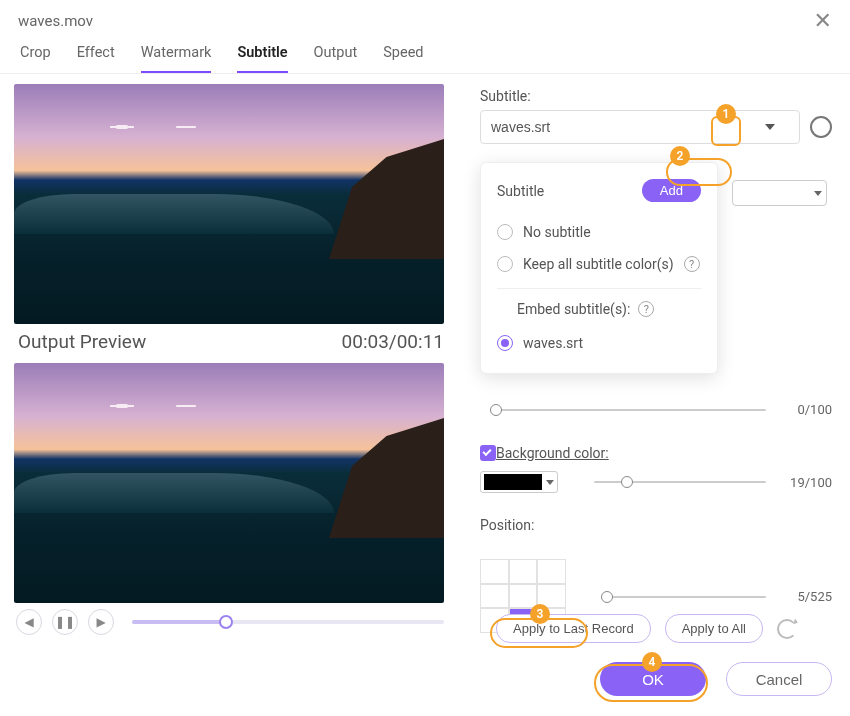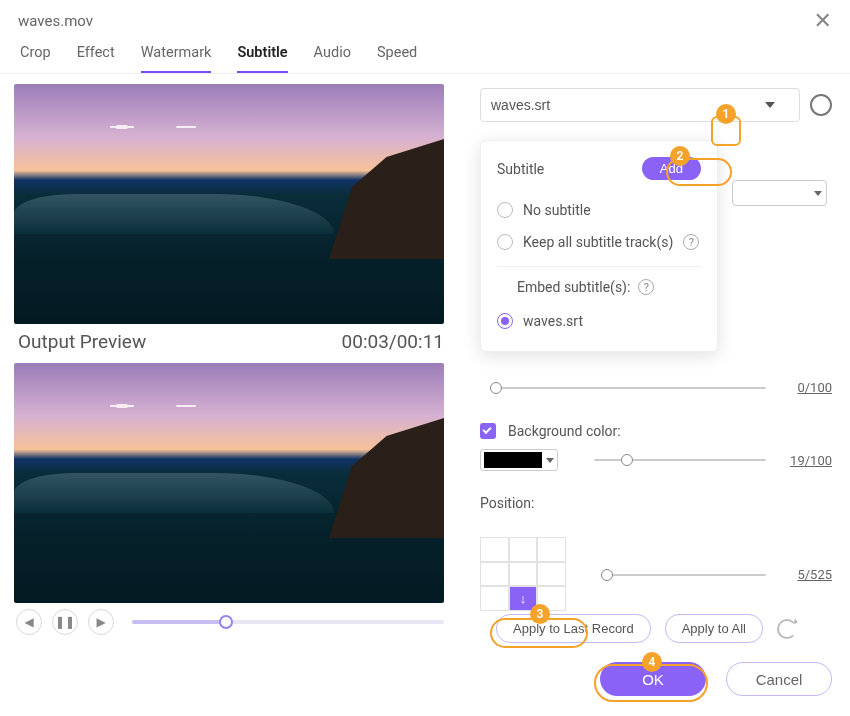--- a/index.html
+++ b/index.html
@@ -98,28 +98,28 @@
   .radio { width: 16px; height: 16px; border: 1.5px solid #bbb; border-radius: 50%; display: inline-block; position: relative; }
   .radio.checked { border-color: #8a63f6; }
   .radio.checked::after { content:""; position:absolute; left:3px; top:3px; width:8px; height:8px; background:#8a63f6; border-radius:50%; }
   .help { width: 16px; height: 16px; border: 1px solid #aaa; border-radius: 50%; font-size: 11px; color:#888; display:inline-flex; align-items:center; justify-content:center; }
   .popup hr { border: none; border-top: 1px solid #eee; margin: 8px 0 12px 0; }
 
   .bg-select-wrap { position: absolute; right: 18px; top: 106px; width: 100px; }
   .bg-select { width: 95px; height: 26px; border: 1px solid #ccc; border-radius: 4px; display:flex; align-items:center; justify-content:flex-end; padding-right:4px;}
   .bg-caret { width: 0; height: 0; border-left:4px solid transparent; border-right:4px solid transparent; border-top:5px solid #666; }
 
-  .row-chk { display:flex; align-items:flex-start; gap:12px; }
+  .row-chk { display:flex; align-items:flex-start; gap:0;text-decoration:underline; }
   .chk { width: 16px; height: 16px; background: #8a63f6; border-radius: 3px; position: relative; }
   .chk::after { content:""; position:absolute; left:3px; top:4px; width:6px; height:3px;
     border-left:2px solid #fff; border-bottom:2px solid #fff; transform: rotate(-45deg);}
 
   .slider-line { flex:1; height:2px; background:#ccc; border-radius:1px; position:relative; margin: 0 10px; }
   .slider-handle { position:absolute; top:50%; width:12px; height:12px; background:#fff; border:1.5px solid #888; border-radius:50%; transform:translate(-50%,-50%); }
-  .val-lbl { font-size: 13px; color:#666; width:56px; text-align:right;text-decoration:underline;}
+  .val-lbl { font-size: 13px; color:#666; width:56px; text-align:right;}
 
   .colorbox { width: 78px; height: 22px; border:1px solid #ccc; border-radius:3px; display:flex; align-items:center;}
   .swatch { width: 58px; height: 16px; background:#000; margin-left:3px;}
   .colorbox .bg-caret { margin-left:4px;}
 
   .pos-grid { width: 86px; height: 74px; display:grid; grid-template-columns: repeat(3,1fr); grid-template-rows: repeat(3,1fr); gap:0;}
   .pos-cell { border:1px solid #e2e2e2; }
   .pos-cell.sel { background:#8a63f6; display:flex; align-items:center; justify-content:center; color:#fff; font-size:13px;}
 
   .action-buttons { position:absolute; left:496px; top:614px; display:flex; align-items:center; gap:14px;}
@@ -149,21 +149,21 @@
 <div class="topbar">
   <span class="filename">waves.mov</span>
   <span class="close-x">✕</span>
 </div>
 
 <div class="tabs">
   <div class="tab">Crop</div>
   <div class="tab">Effect</div>
   <div class="tab underline">Watermark</div>
   <div class="tab active">Subtitle</div>
-  <div class="tab">Audio</div>
+  <div class="tab">Output</div>
   <div class="tab">Speed</div>
 </div>
 
 <div class="content">
 
   <div class="left">
     <div class="preview">
       <div class="clouds"></div>
       <div class="rock"></div>
       <div class="wave"></div>
@@ -182,40 +182,41 @@
       <div class="ctrl-btn">❚❚</div>
       <div class="ctrl-btn">▶</div>
       <div class="seekbar">
         <div class="fill"></div>
         <div class="handle"></div>
       </div>
     </div>
   </div>
 
   <div class="right right-section">
+    <div class="label">Subtitle:</div>
 
     <div class="subtitle-input-row">
       <input class="subtitle-input" value="waves.srt" style="">
       <div class="dropdown-caret-box">
         <span class="caret-down"></span>
       </div>
       <span class="search-oval"></span>
 
       <div class="popup">
         <div class="popup-head">
           <span>Subtitle</span>
           <button class="btn-add">Add</button>
         </div>
         <div class="radio-row">
           <span class="radio"></span>
           <span>No subtitle</span>
         </div>
         <div class="radio-row">
           <span class="radio"></span>
-          <span>Keep all subtitle track(s)</span>
+          <span>Keep all subtitle color(s)</span>
           <span class="help">?</span>
         </div>
         <hr>
         <div style="display:flex; align-items:center; gap:8px; margin-bottom:10px;margin-left:20px;">
           <span>Embed subtitle(s):</span>
           <span class="help">?</span>
         </div>
         <div class="radio-row">
           <span class="radio checked"></span>
           <span>waves.srt</span>

